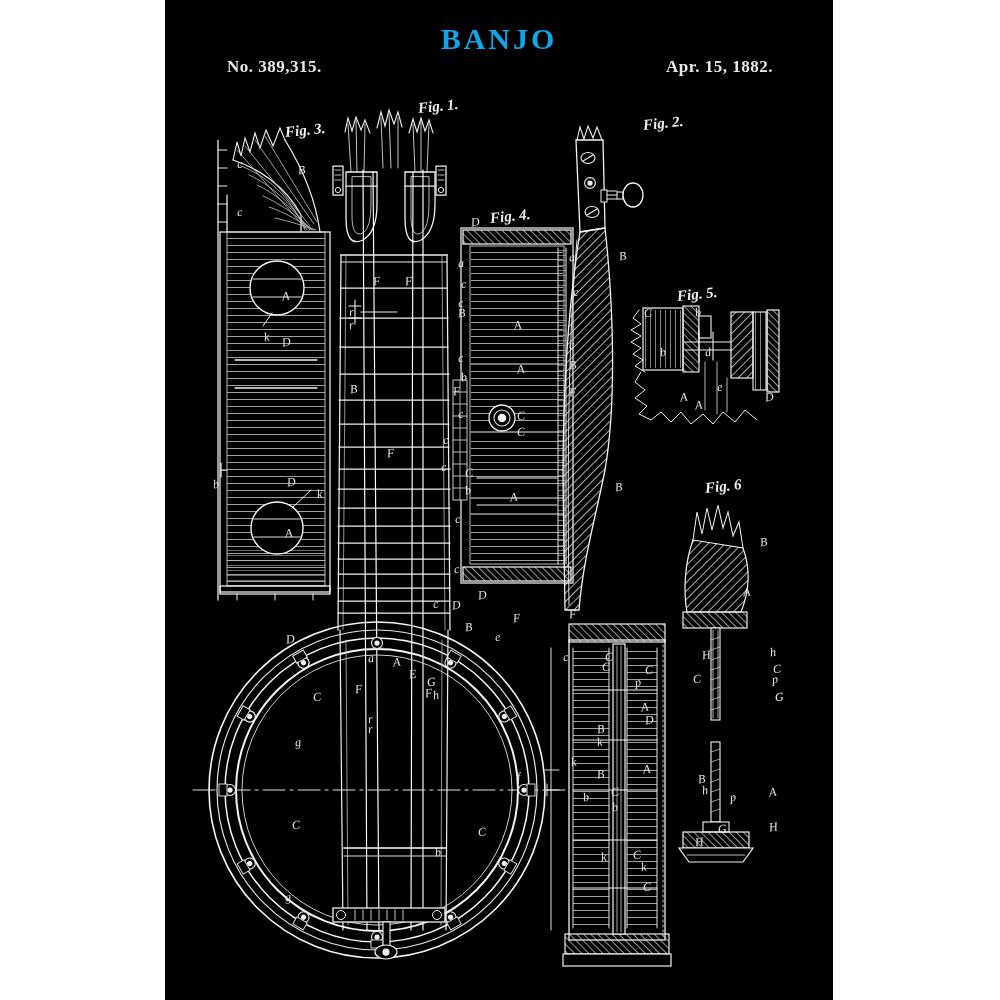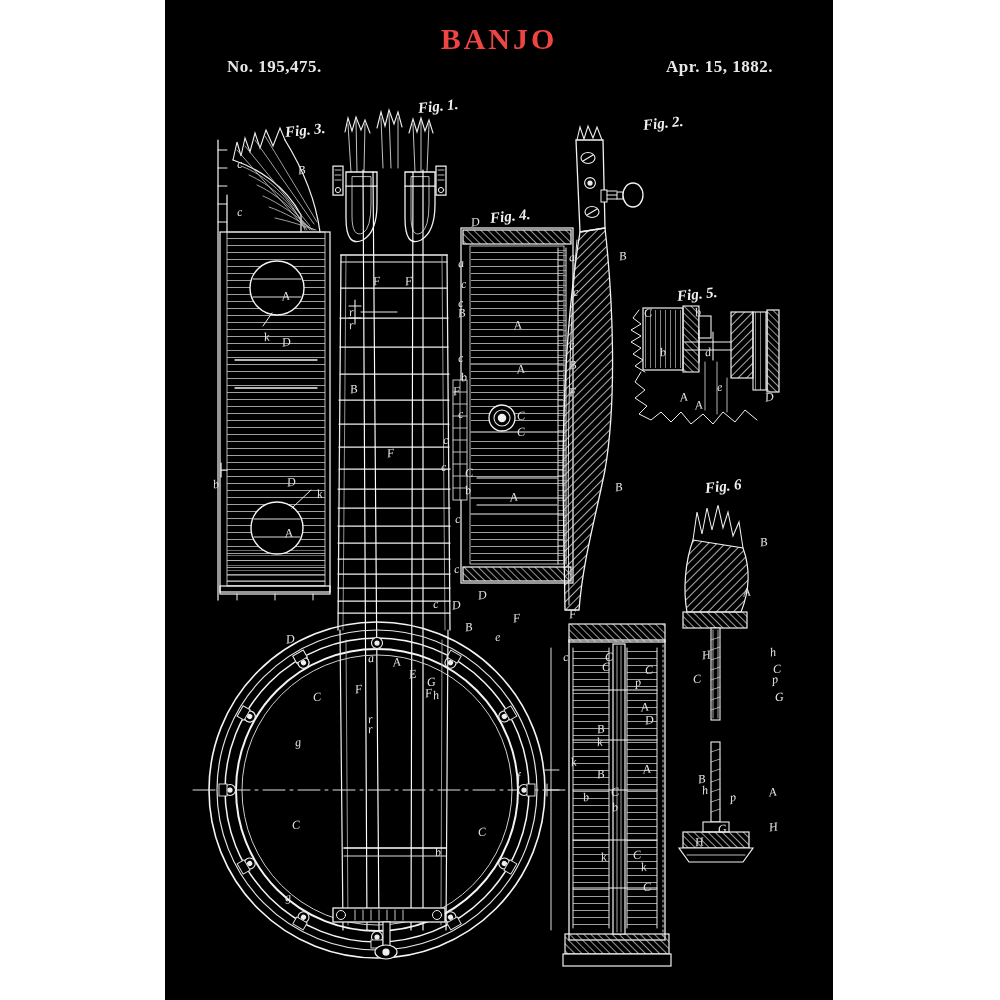--- a/index.html
+++ b/index.html
@@ -1,21 +1,21 @@
 <!DOCTYPE html>
 <html><head>
 <meta charset="utf-8">
 <title>Banjo Patent Poster</title>
 <style>
   html,body{margin:0;padding:0;background:#ffffff;}
   body{width:1000px;height:1000px;overflow:hidden;
        font-family:"Liberation Serif", serif;}
   #poster{position:absolute;left:165px;top:0;width:668px;height:1000px;
           background:#000000;overflow:hidden;}
-  .hdr{position:absolute;width:100%;text-align:center;color:#ef4444;}
+  .hdr{position:absolute;width:100%;text-align:center;color:#0ea5e9;}
   #title{top:22px;font-size:30px;font-weight:bold;letter-spacing:3px;
          font-family:"Liberation Serif", serif;}
   #patno{position:absolute;left:62px;top:57px;color:#e8e8e8;font-size:17px;
          font-weight:bold;letter-spacing:.5px;}
   #patdate{position:absolute;right:60px;top:57px;color:#e8e8e8;font-size:17px;
            font-weight:bold;letter-spacing:.5px;}
   .figlbl{position:absolute;color:#f0f0f0;font-style:italic;font-size:15px;
           font-family:"Liberation Serif", serif;font-weight:bold;
           transform:rotate(-6deg);white-space:nowrap;}
   .ref{position:absolute;color:#e6e6e6;font-style:italic;font-size:12px;
@@ -23,21 +23,21 @@
        transform:rotate(-8deg);}
   svg{position:absolute;left:0;top:0;overflow:visible;}
   #drawing{position:absolute;left:0;top:0;width:668px;height:1000px;}
 </style>
 </head>
 <body>
 
 <div id="poster">
 
   <div class="hdr" id="title">BANJO</div>
-  <div id="patno">No. 195,475.</div>
+  <div id="patno">No. 389,315.</div>
   <div id="patdate">Apr. 15, 1882.</div>
 
   <svg id="drawing" viewBox="0 0 668 1000">
     <defs>
       <pattern id="hatch" width="6" height="6" patternUnits="userSpaceOnUse" patternTransform="rotate(45)">
         <line x1="0" y1="0" x2="0" y2="6" stroke="#dcdcdc" stroke-width="1.6"></line>
       </pattern>
       <pattern id="hatchR" width="5" height="5" patternUnits="userSpaceOnUse" patternTransform="rotate(-45)">
         <line x1="0" y1="0" x2="0" y2="5" stroke="#d8d8d8" stroke-width="1.4"></line>
       </pattern>

